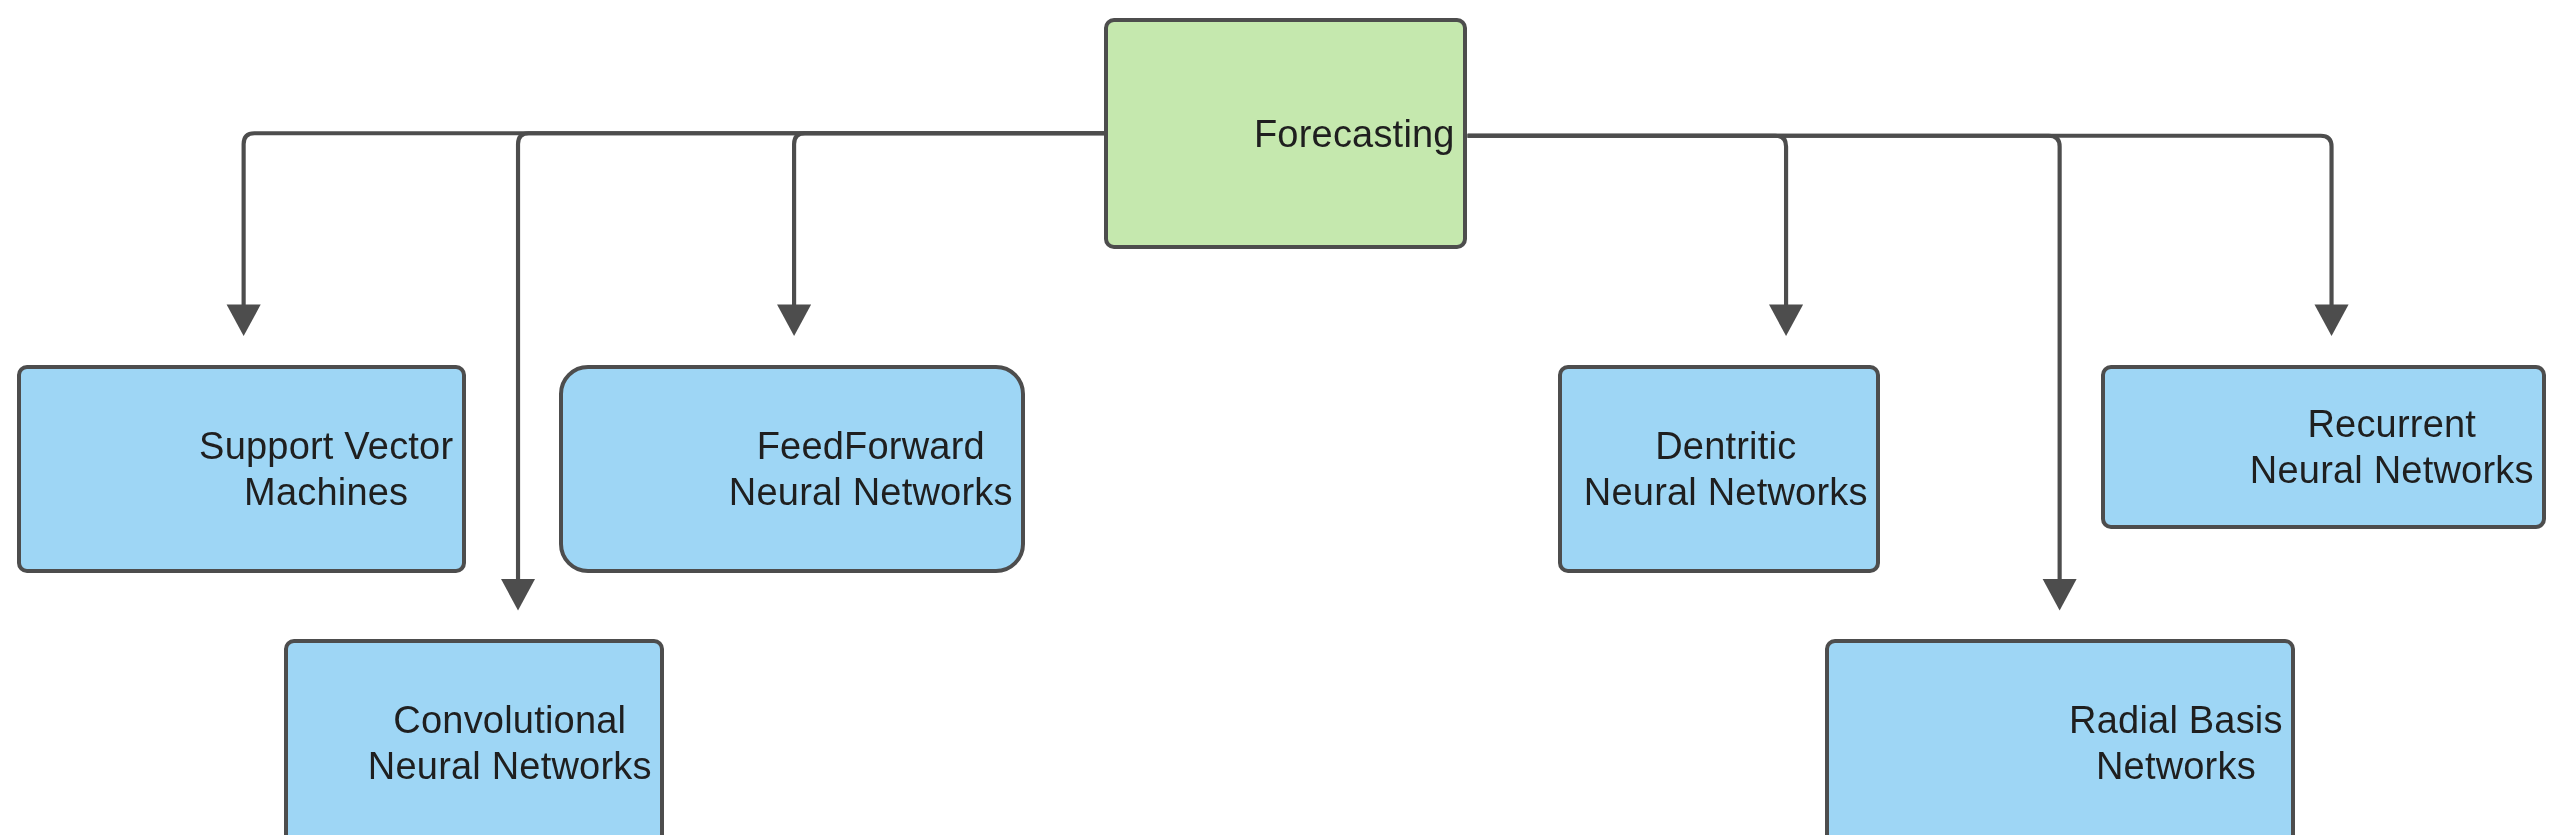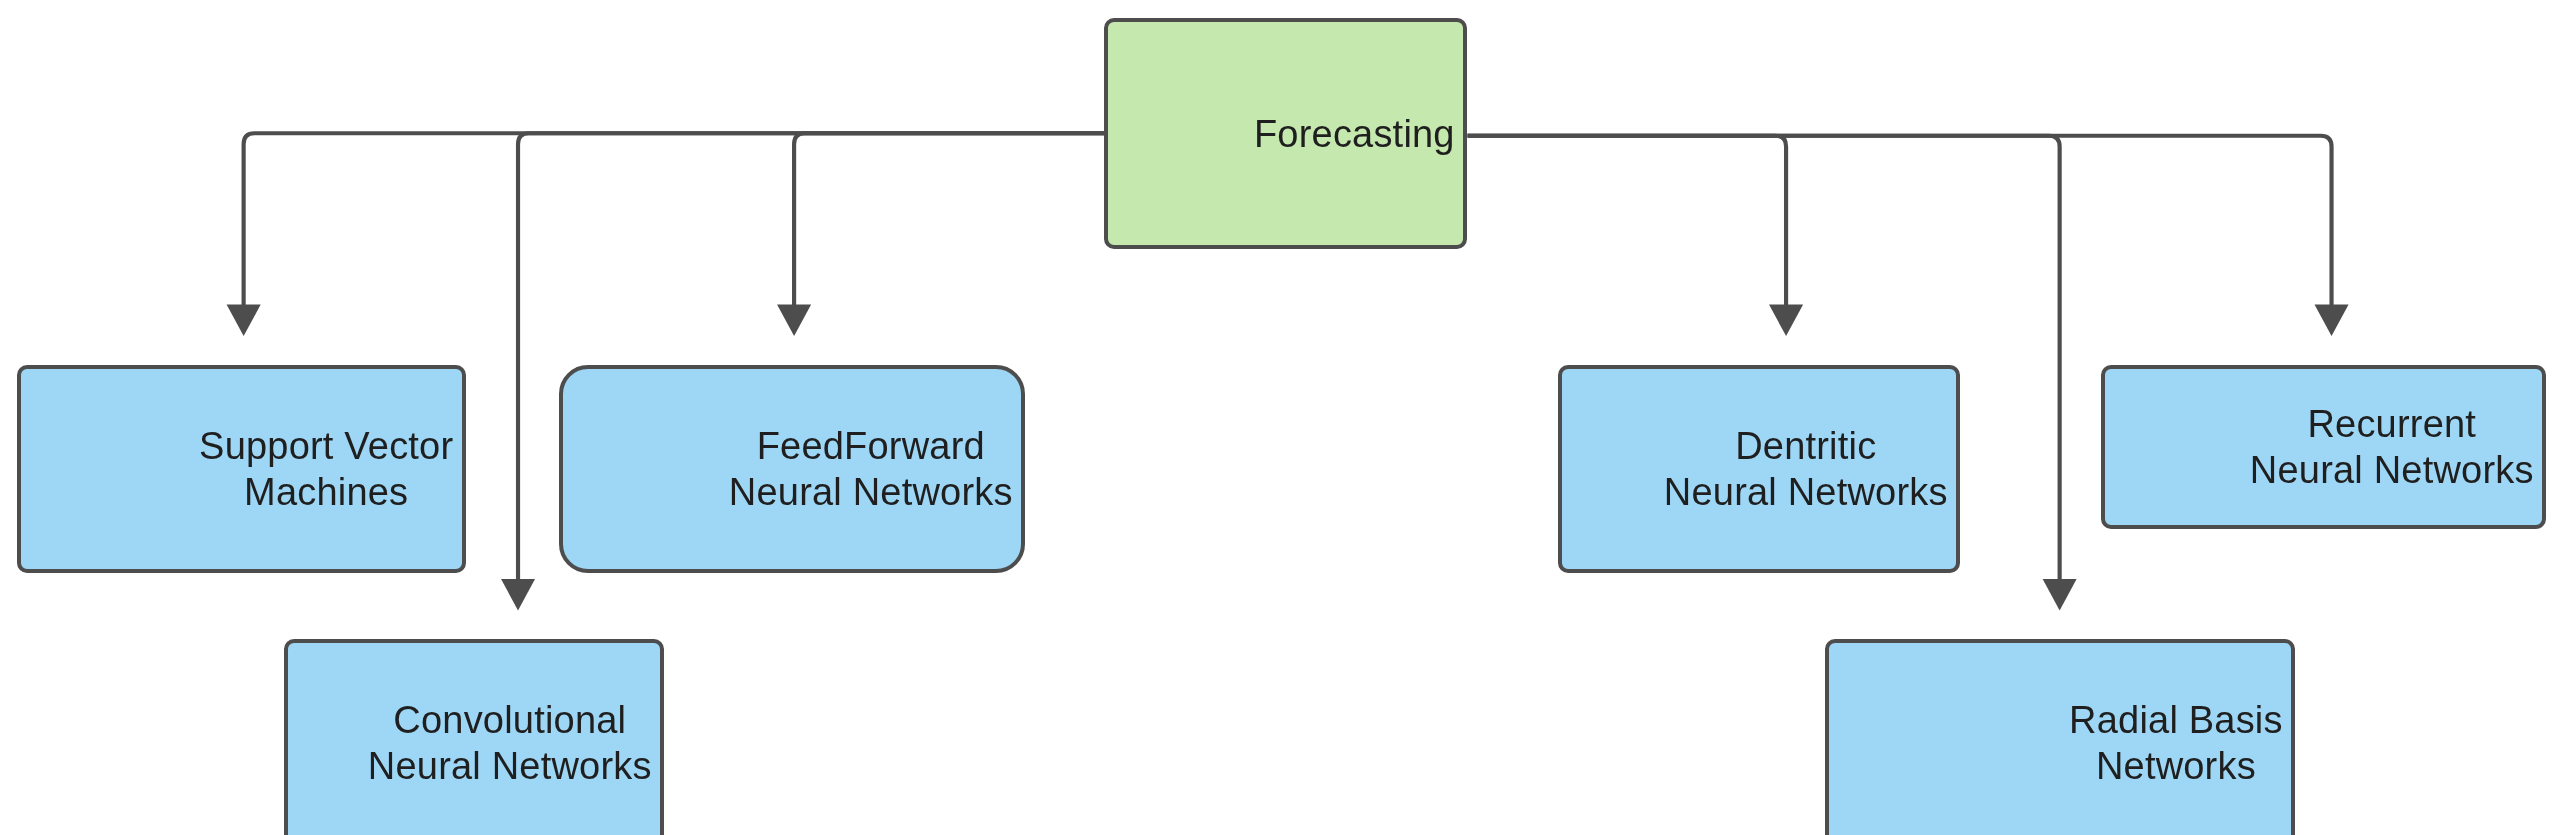--- a/index.html
+++ b/index.html
@@ -90,21 +90,21 @@
   <div class="node node-leaf" style="left:16.6px; top:337px; width:449px; height:208px;">
     <span class="node-label">Support Vector
 Machines</span>
   </div>
 
   <div class="node node-leaf" style="left:559px; top:337px; width:466px; height:208px;border-radius:29px;">
     <span class="node-label">FeedForward
 Neural Networks</span>
   </div>
 
-  <div class="node node-leaf" style="left:1558px; top:337px; width:402px; height:208px;">
+  <div class="node node-leaf" style="left:1558px; top:337px; width:322px; height:208px;">
     <span class="node-label">Dentritic
 Neural Networks</span>
   </div>
 
   <div class="node node-leaf" style="left:2101px; top:337px; width:445px; height:164px;">
     <span class="node-label">Recurrent
 Neural Networks</span>
   </div>
 
   <div class="node node-leaf" style="left:284px; top:611px; width:380px; height:208px;">

